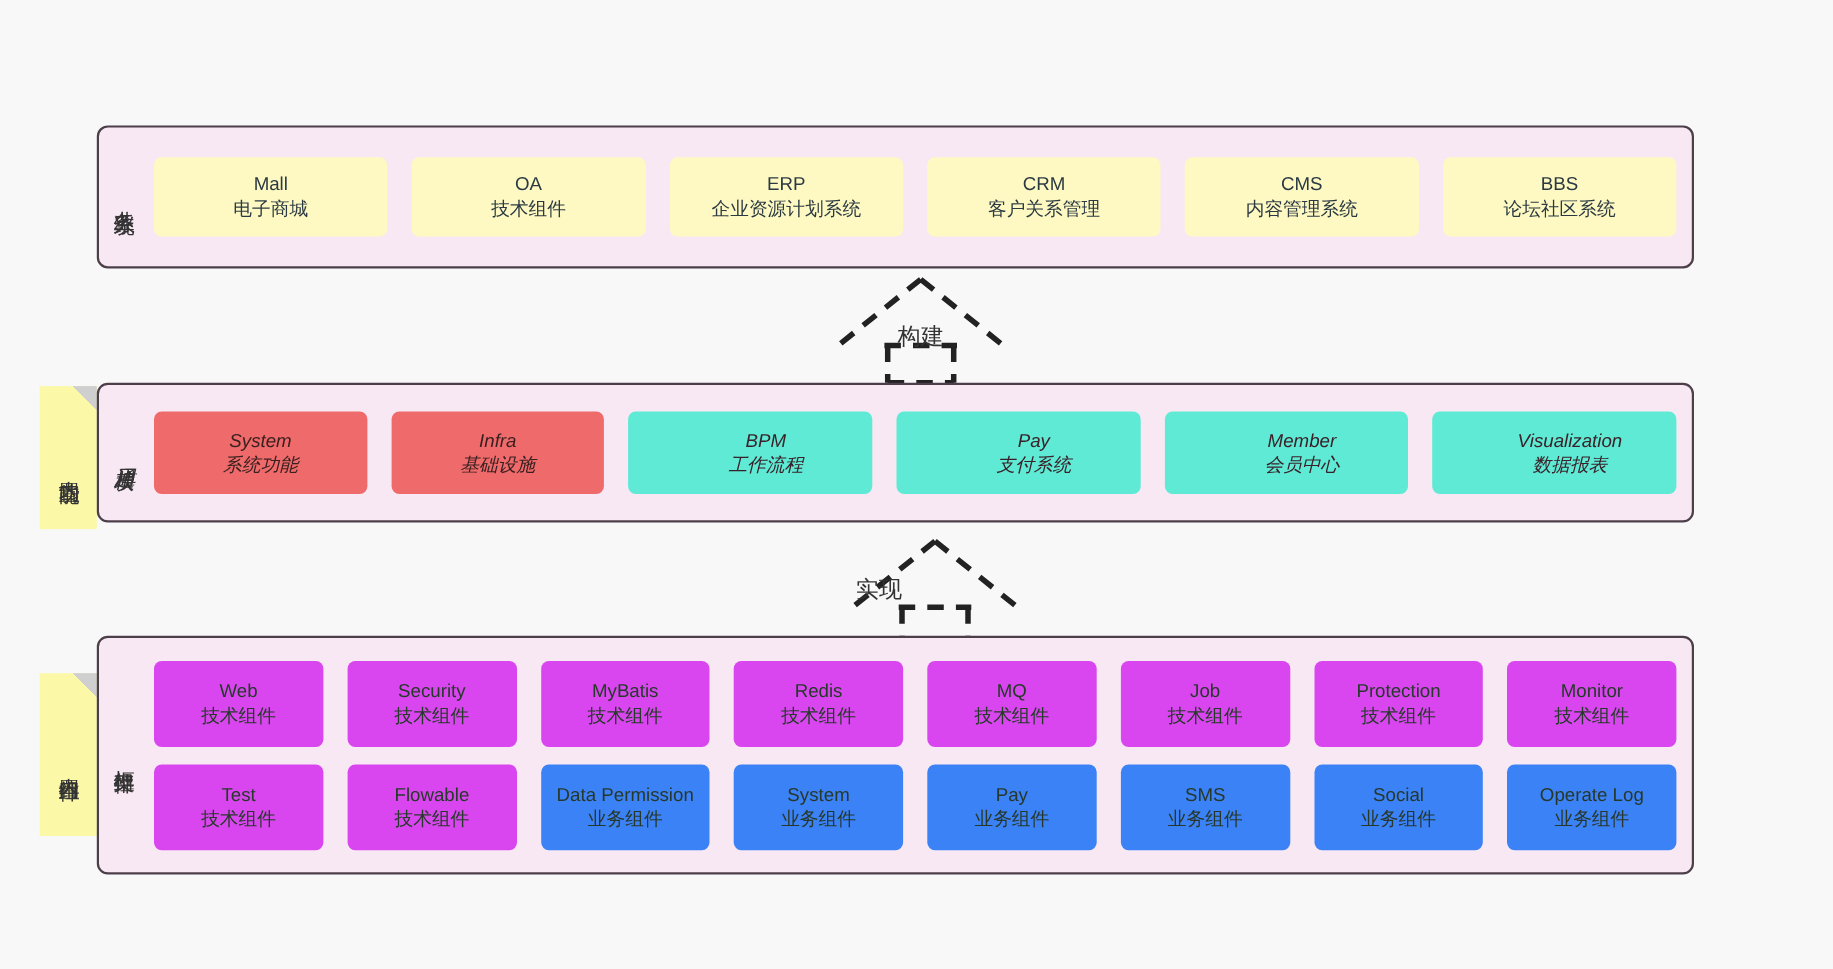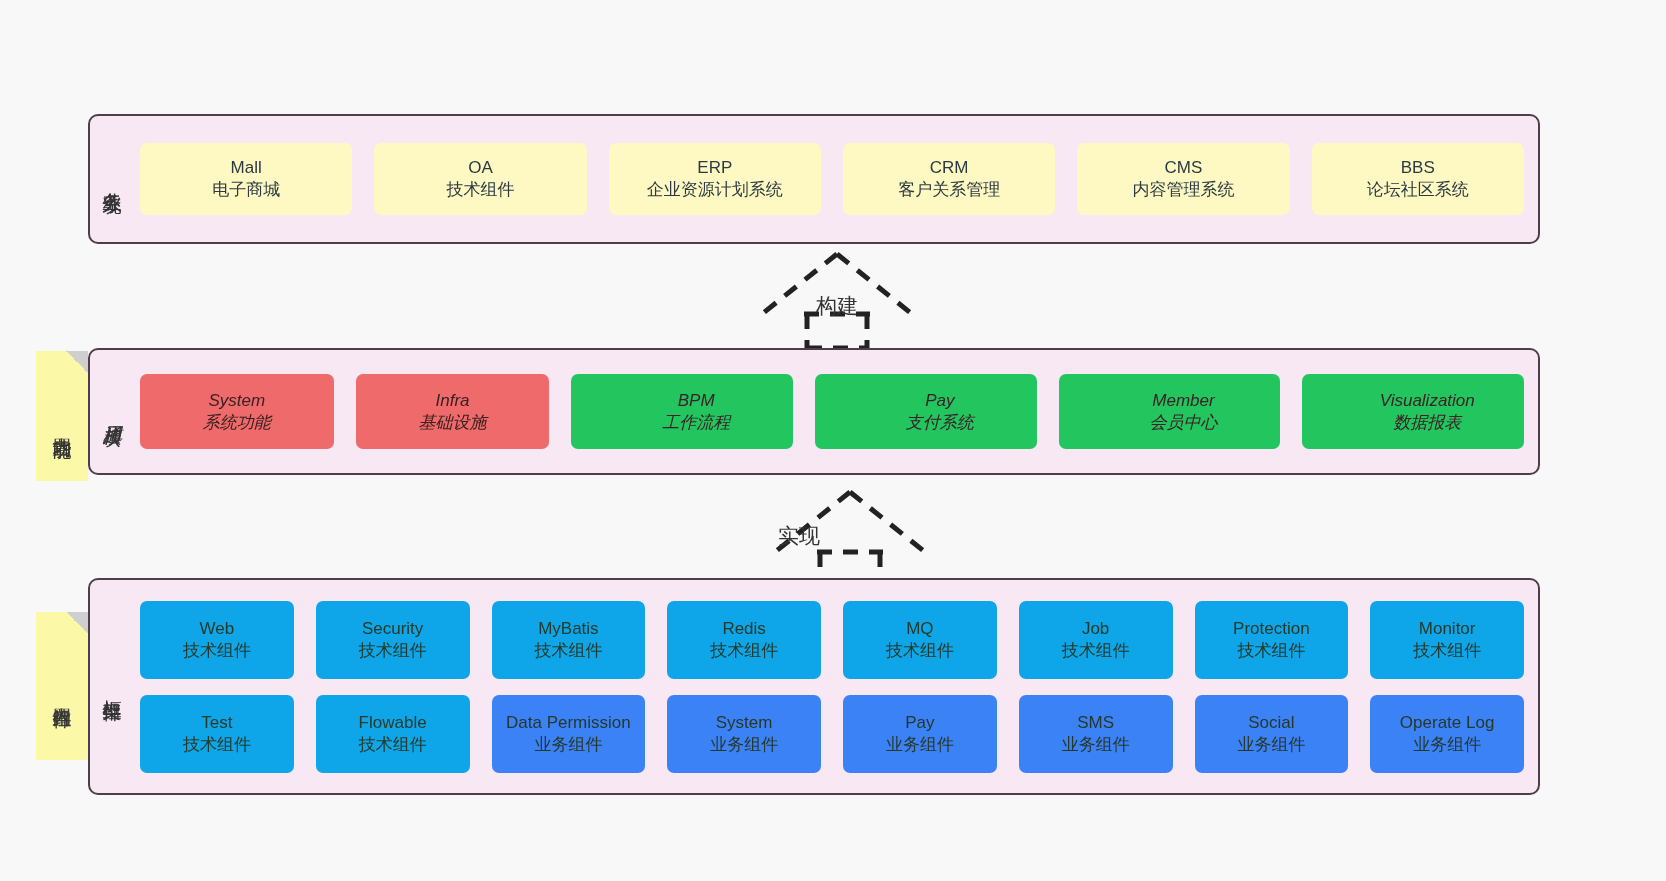--- a/index.html
+++ b/index.html
@@ -69,22 +69,22 @@
     line-height: 1.28;
     color: #2f3b33;
     padding: 6px 4px;
   }
   .card .en { display: block; }
   .card .cn { display: block; }
 
   
   .c-blue      { background: #fef9c3; color: #2b3a42; }
   .c-red       { background: #ef6a6a; color: #3a2020; }
-  .c-pink      { background: #22c55e; color: #3a2028; padding-left: 32px; }
-  .c-green     { background: #0ea5e9; color: #253a29; }
+  .c-pink      { background: #5eead4; color: #3a2028; padding-left: 32px; }
+  .c-green     { background: #d946ef; color: #253a29; }
   .c-greenpale { background: #3b82f6; color: #27382b; }
 
   
   #layer-business  { left: 88px;  top: 114px; width: 1452px; height: 130px; }
   #layer-business .layer-body { padding-top: 0; }
   #layer-business .card { height: 72px; }
 
   #layer-modules   { left: 88px;  top: 348px; width: 1452px; height: 127px; font-style: italic; }
   #layer-modules .card { height: 75px; }
 

